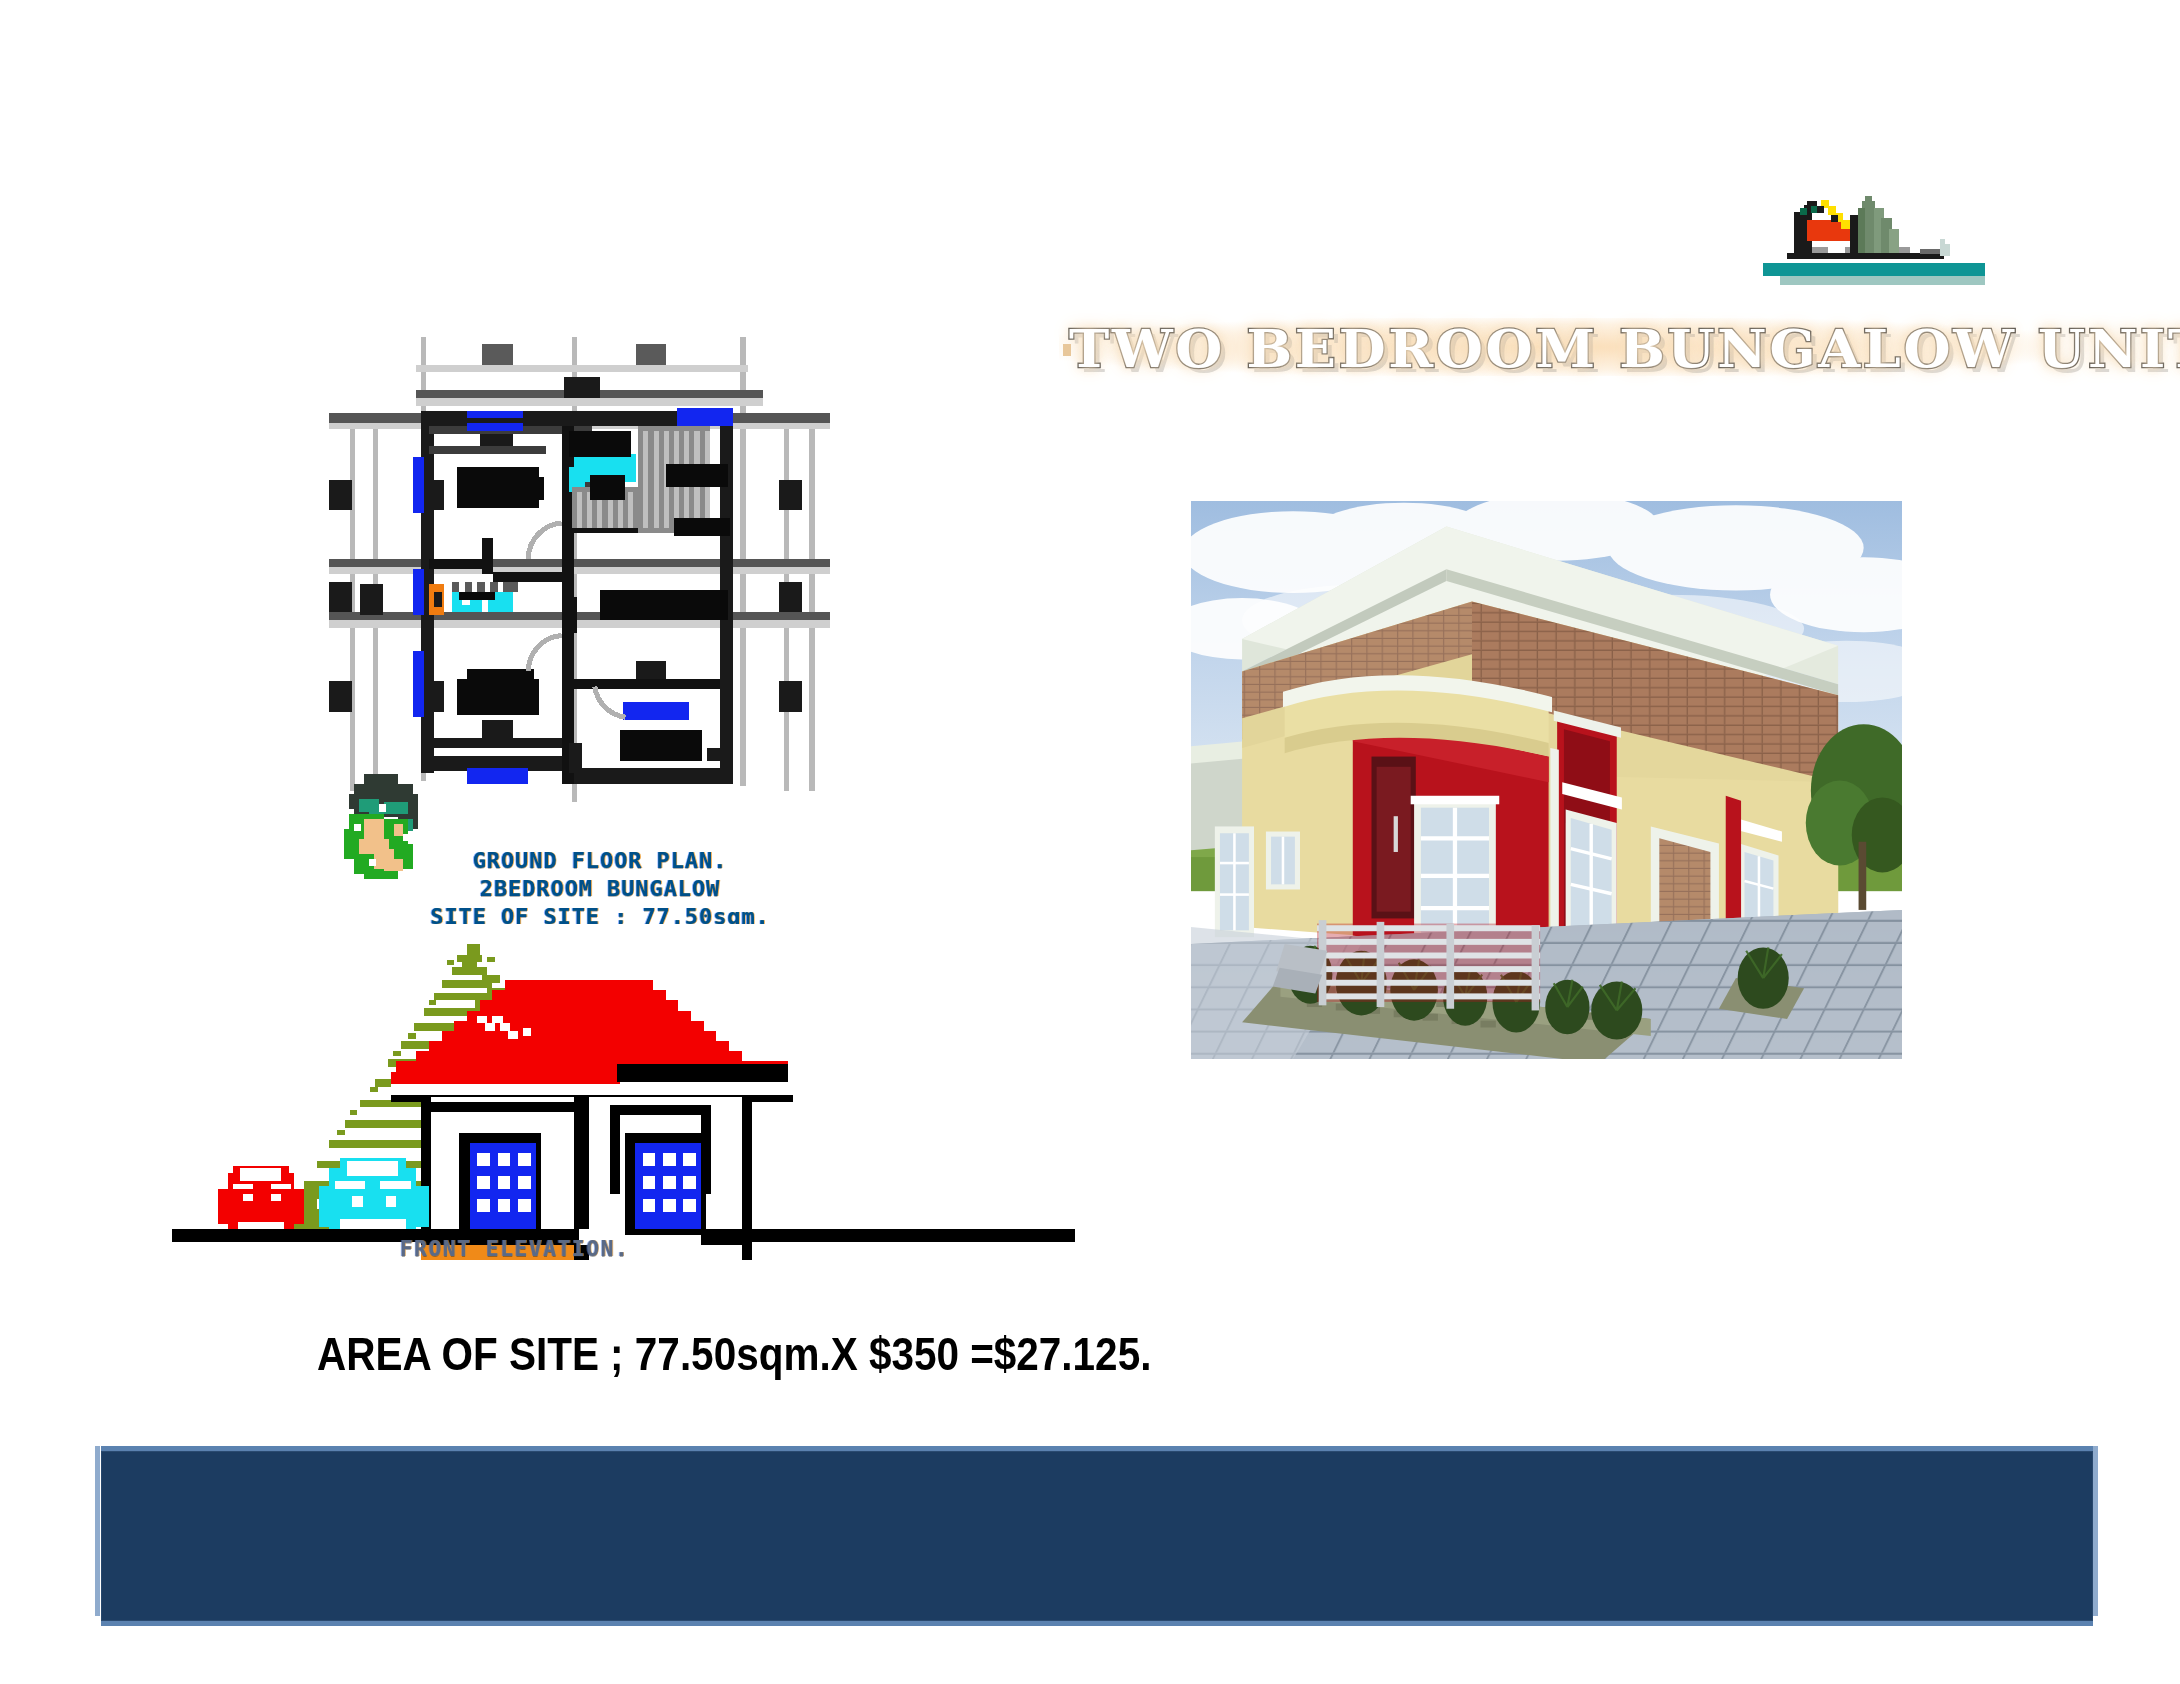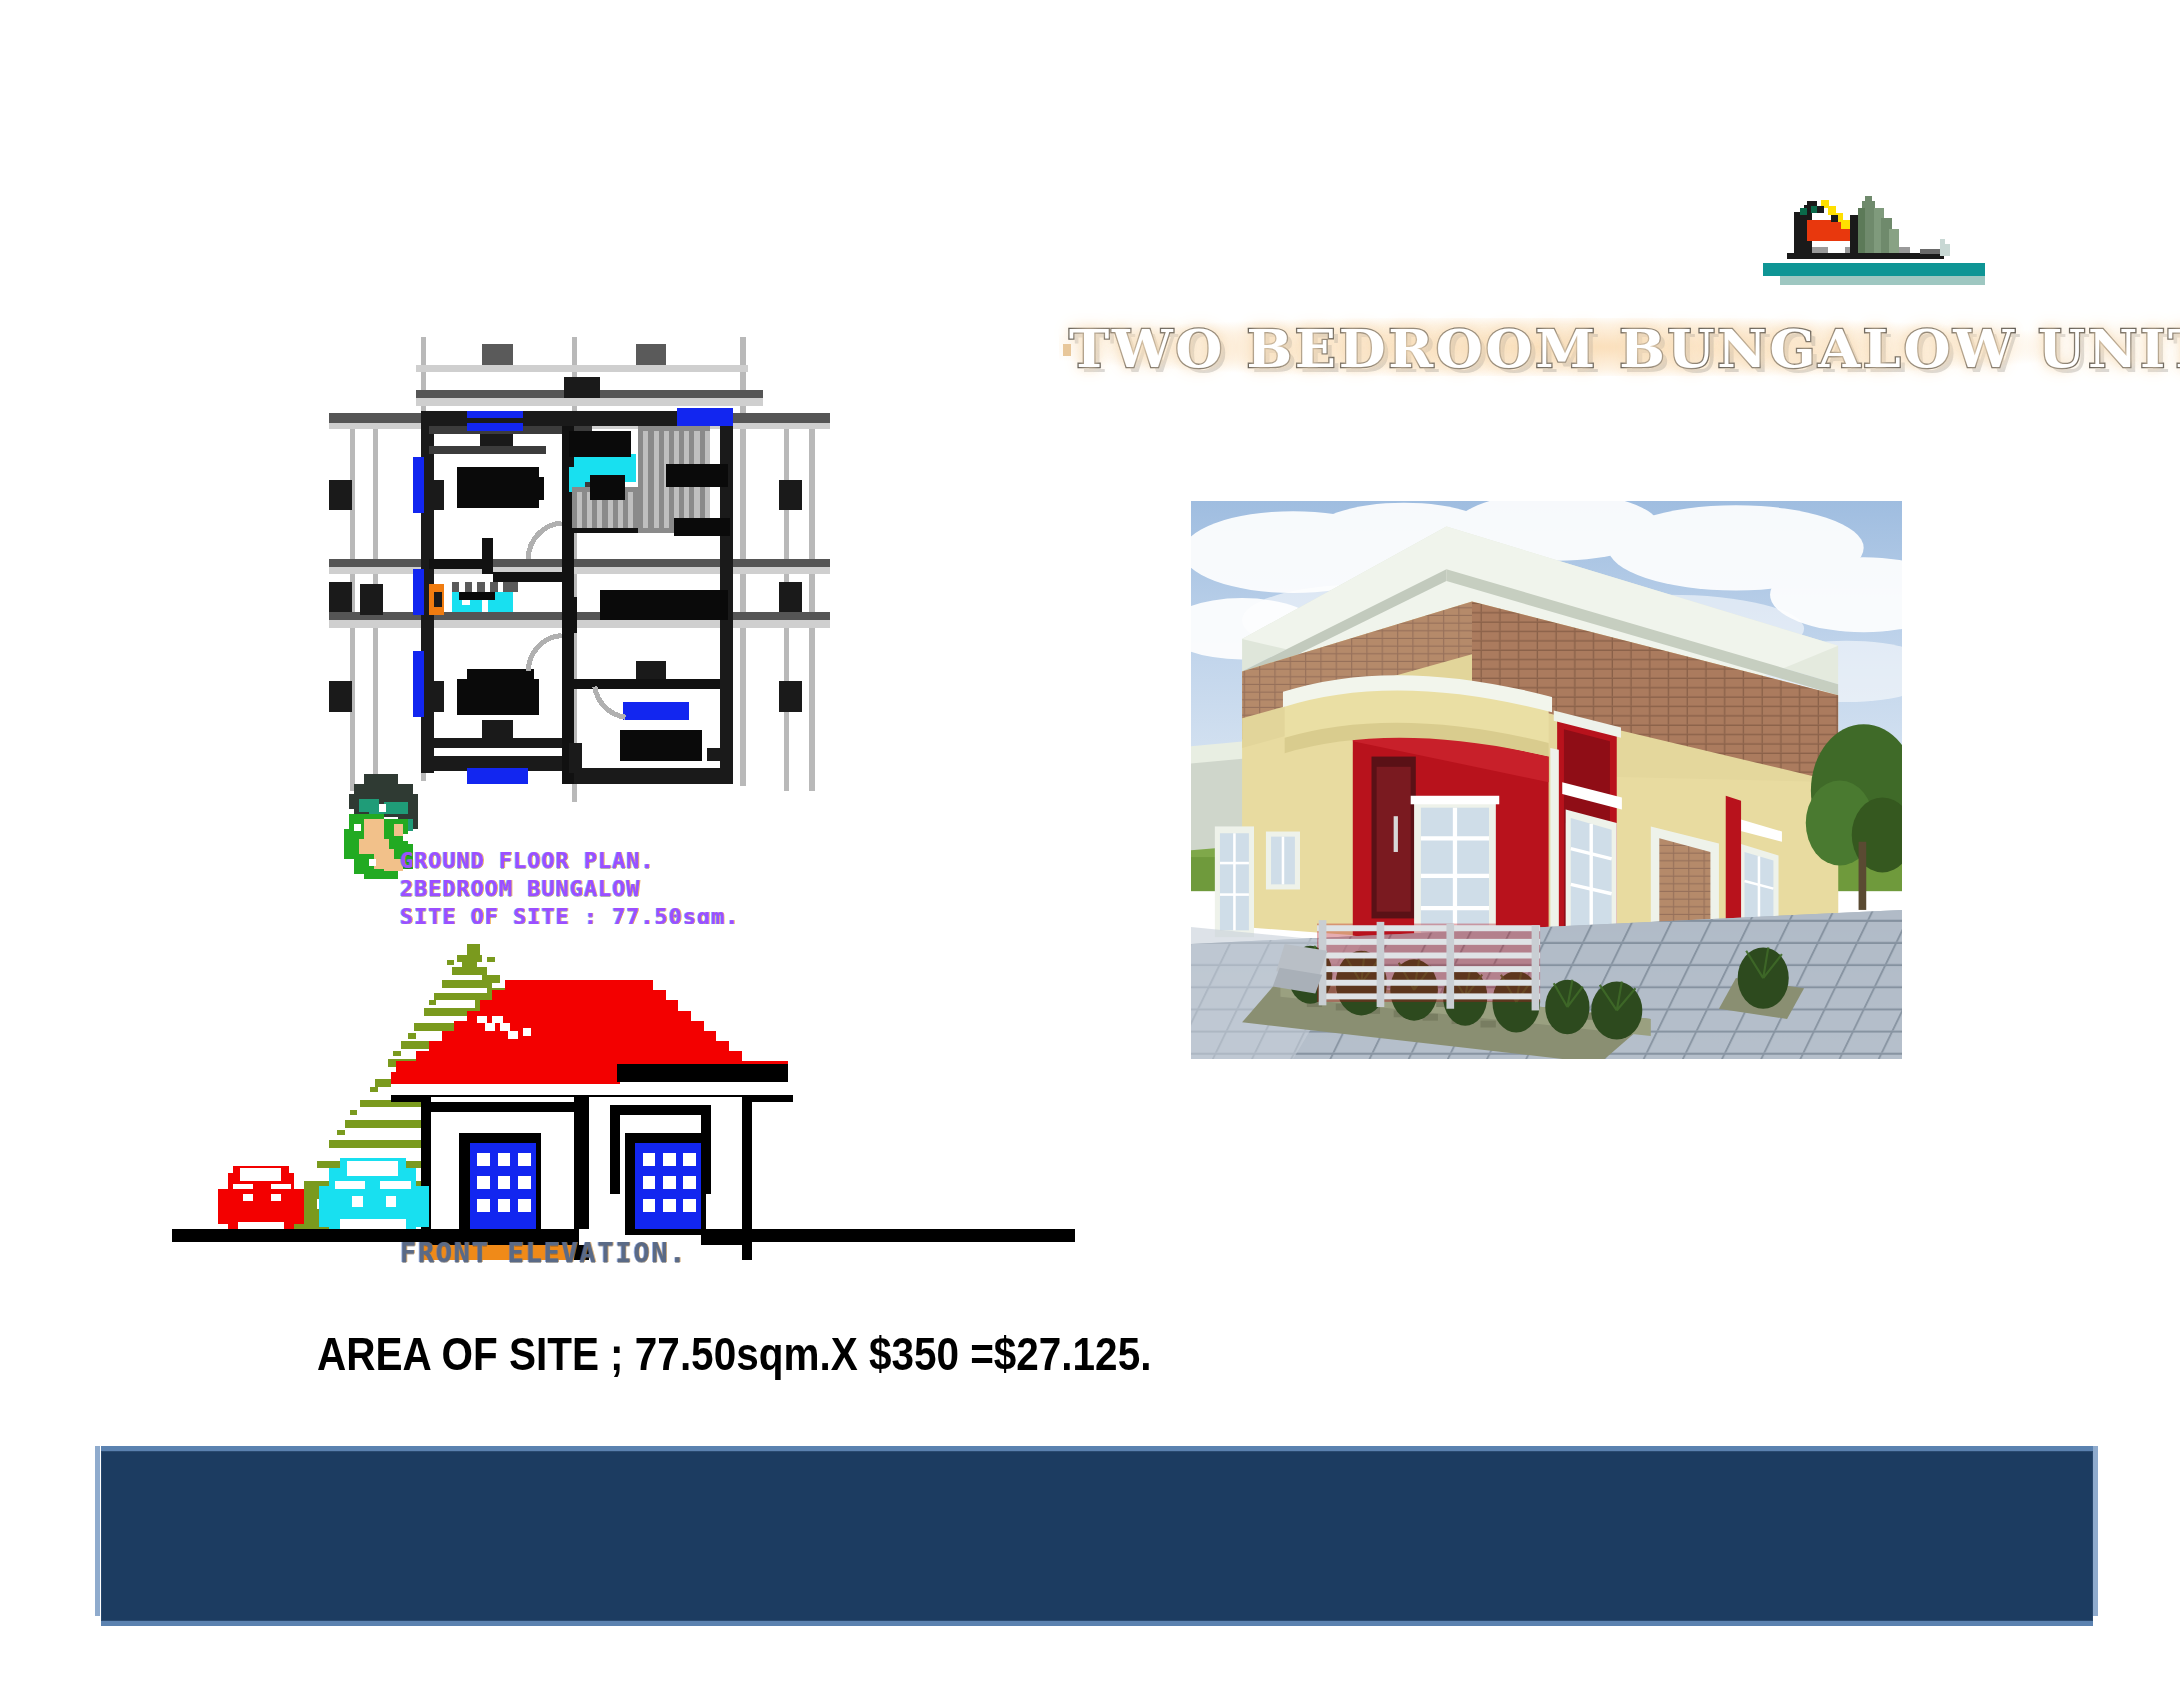--- a/index.html
+++ b/index.html
@@ -53,36 +53,36 @@
 
   
   #plant-icon{position:absolute;left:334px;top:767px;width:119px;height:124px;}
   #plant-icon svg{display:block;width:100%;height:100%;}
 
   
   #fp-caption{
     position:absolute;left:400px;top:847px;width:400px;
     font-family:"DejaVu Sans Mono", monospace;
     font-weight:bold;font-size:22px;line-height:28px;
-    letter-spacing:0.9px;color:#8b5cf6;
+    letter-spacing:0.9px;color:#0c4a6e;text-align:center;
     filter:saturate(1.6);
   }
   #fp-caption div{
     text-shadow:0.9px 0 0 rgba(200,140,60,.65), -0.9px 0 0 rgba(70,110,200,.55), 0 0.9px 0 rgba(30,30,30,.35);
   }
 
   
   #elevation{position:absolute;left:170px;top:924px;width:907px;height:336px;}
   #elevation svg{display:block;width:100%;height:100%;image-rendering:pixelated;}
 
   
   #elev-caption{
     position:absolute;left:400px;top:1237px;width:400px;
     font-family:"DejaVu Sans Mono", monospace;
-    font-weight:bold;font-size:27px;letter-spacing:1.7px;
+    font-weight:bold;font-size:21px;letter-spacing:1.7px;
     color:#5a6a86;text-align:left;
     text-shadow:0.9px 0 0 rgba(200,140,60,.65), -0.9px 0 0 rgba(70,110,200,.55), 0 0.9px 0 rgba(30,30,30,.4);
   }
 
   
   #area-caption{
     position:absolute;left:317px;top:1327px;
     font-family:"Liberation Sans Narrow","Liberation Sans",sans-serif;
     font-weight:bold;font-size:46px;
     letter-spacing:0px;color:#000;

